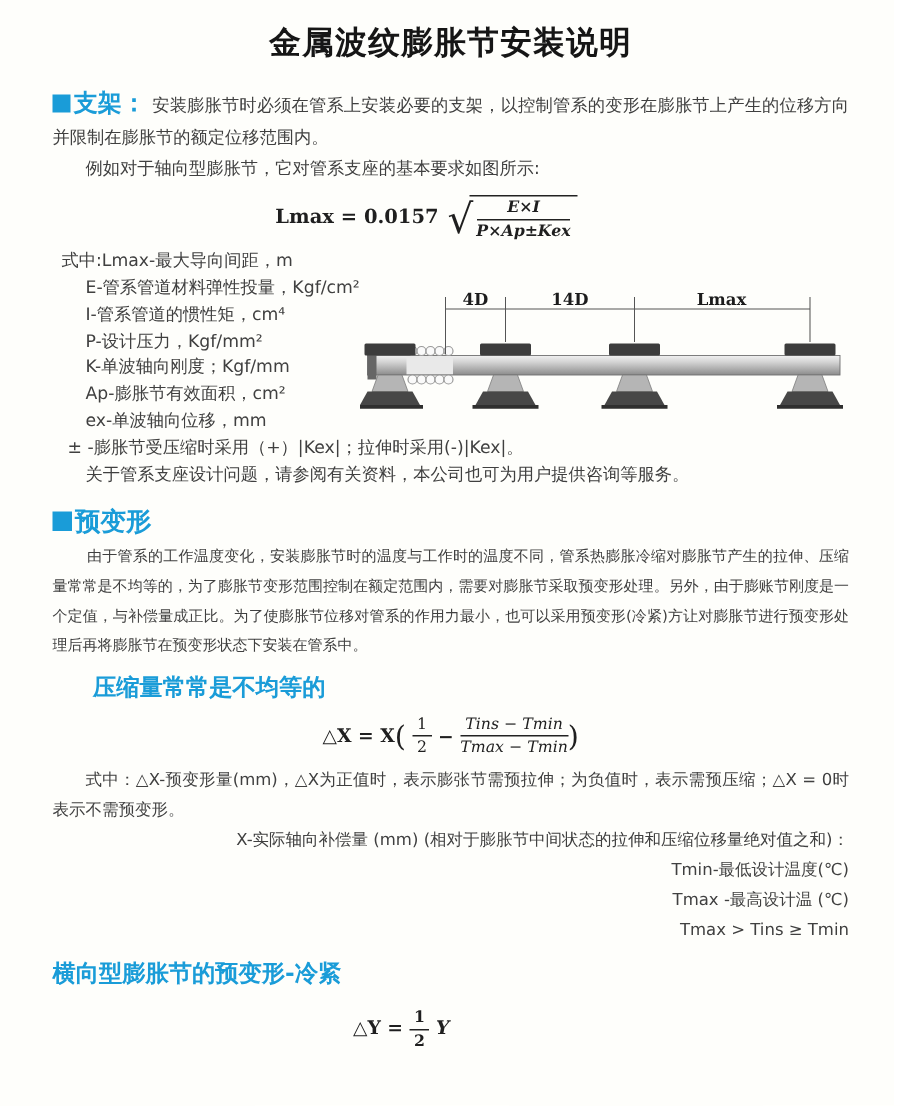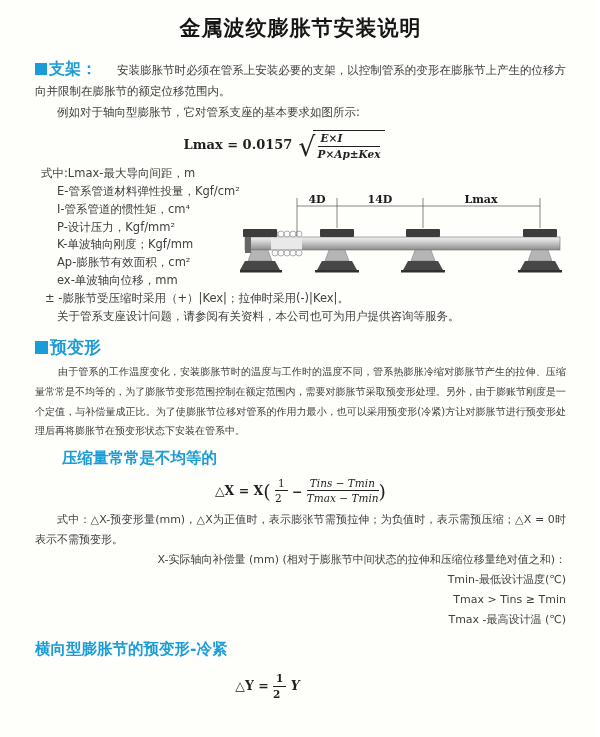--- a/index.html
+++ b/index.html
@@ -12,32 +12,32 @@
   }
   .doc-title{
     margin:4px 0 16px;text-align:center;
     font-size:21px;font-weight:bold;color:#161616;letter-spacing:1px;
   }
   .bullet{
     display:inline-block;width:12px;height:12px;background:#1a9cd8;
     margin-right:2px;vertical-align:-1px;
   }
   .bullet.big{width:13px;height:13px;}
-  .sec-head-inline{font-size:16px;font-weight:bold;color:#1a9cd8;margin-right:20px;}
+  .sec-head-inline{font-size:16px;font-weight:bold;color:#1a9cd8;margin-right:4px;}
   .body-text{font-size:11.5px;line-height:21px;text-align:justify;margin:0;}
   .example{font-size:11.5px;line-height:21px;margin:0;text-indent:22px;}
 
   
   .formula{font-family:"DejaVu Serif","Liberation Serif",serif;color:#1f1f1f;text-align:center;}
   .f1{margin:7px 0 4px;font-size:13px;font-weight:bold;}
   .f1-inner{display:inline-block;position:relative;left:-16px;}
   .sqrt{display:inline-flex;align-items:center;vertical-align:middle;margin-left:6px;}
   .sqrt-sign{font-size:27px;font-weight:normal;line-height:1;margin-right:-3px;transform:translateY(1px);}
   .radicand{display:inline-block;border-top:1.5px solid #222;padding:1px 5px 0;}
-  .frac{display:inline-block;text-align:left;vertical-align:middle;font-size:10.5px;line-height:1.2;}
+  .frac{display:inline-block;text-align:center;vertical-align:middle;font-size:10.5px;line-height:1.2;}
   .frac .num{display:block;border-bottom:1px solid #222;padding:0 3px 1px;}
   .frac .den{display:block;padding-top:1px;}
   .it{font-style:italic;}
   .f2{margin:8px 0 2px;font-size:12.5px;font-weight:bold;}
   .f2 .frac{font-weight:normal;}
   .paren{font-size:19px;font-weight:normal;vertical-align:middle;}
   .op{vertical-align:middle;}
   .f3{margin:12px 0 10px;font-size:12.5px;font-weight:bold;}
   .f3-inner{display:inline-block;position:relative;left:-33px;}
 
@@ -152,22 +152,22 @@
     <span>△X = X</span><span class="paren">(</span>
     <span class="frac"><span class="num">1</span><span class="den">2</span></span>
     <span class="op">−</span>
     <span class="frac it"><span class="num">Tins − Tmin</span><span class="den">Tmax − Tmin</span></span><span class="paren">)</span>
   </div>
 
   <div class="notes">
     <div class="note wrap">式中：△X-预变形量(mm)，△X为正值时，表示膨张节需预拉伸；为负值时，表示需预压缩；△X = 0时表示不需预变形。</div>
     <div class="note ind">X-实际轴向补偿量 (mm) (相对于膨胀节中间状态的拉伸和压缩位移量绝对值之和)：</div>
     <div class="note ind">Tmin-最低设计温度(℃)</div>
+    <div class="note ind">Tmax -最高设计温 (℃)</div>
     <div class="note ind">Tmax &gt; Tins ≥ Tmin</div>
-    <div class="note ind">Tmax -最高设计温 (℃)</div>
   </div>
 
   <div class="lat-head">横向型膨胀节的预变形-冷紧</div>
 
   <div class="formula f3">
     <span class="f3-inner">
       <span>△Y =</span>
       <span class="frac"><span class="num">1</span><span class="den">2</span></span>
       <span class="it">Y</span>
     </span>

